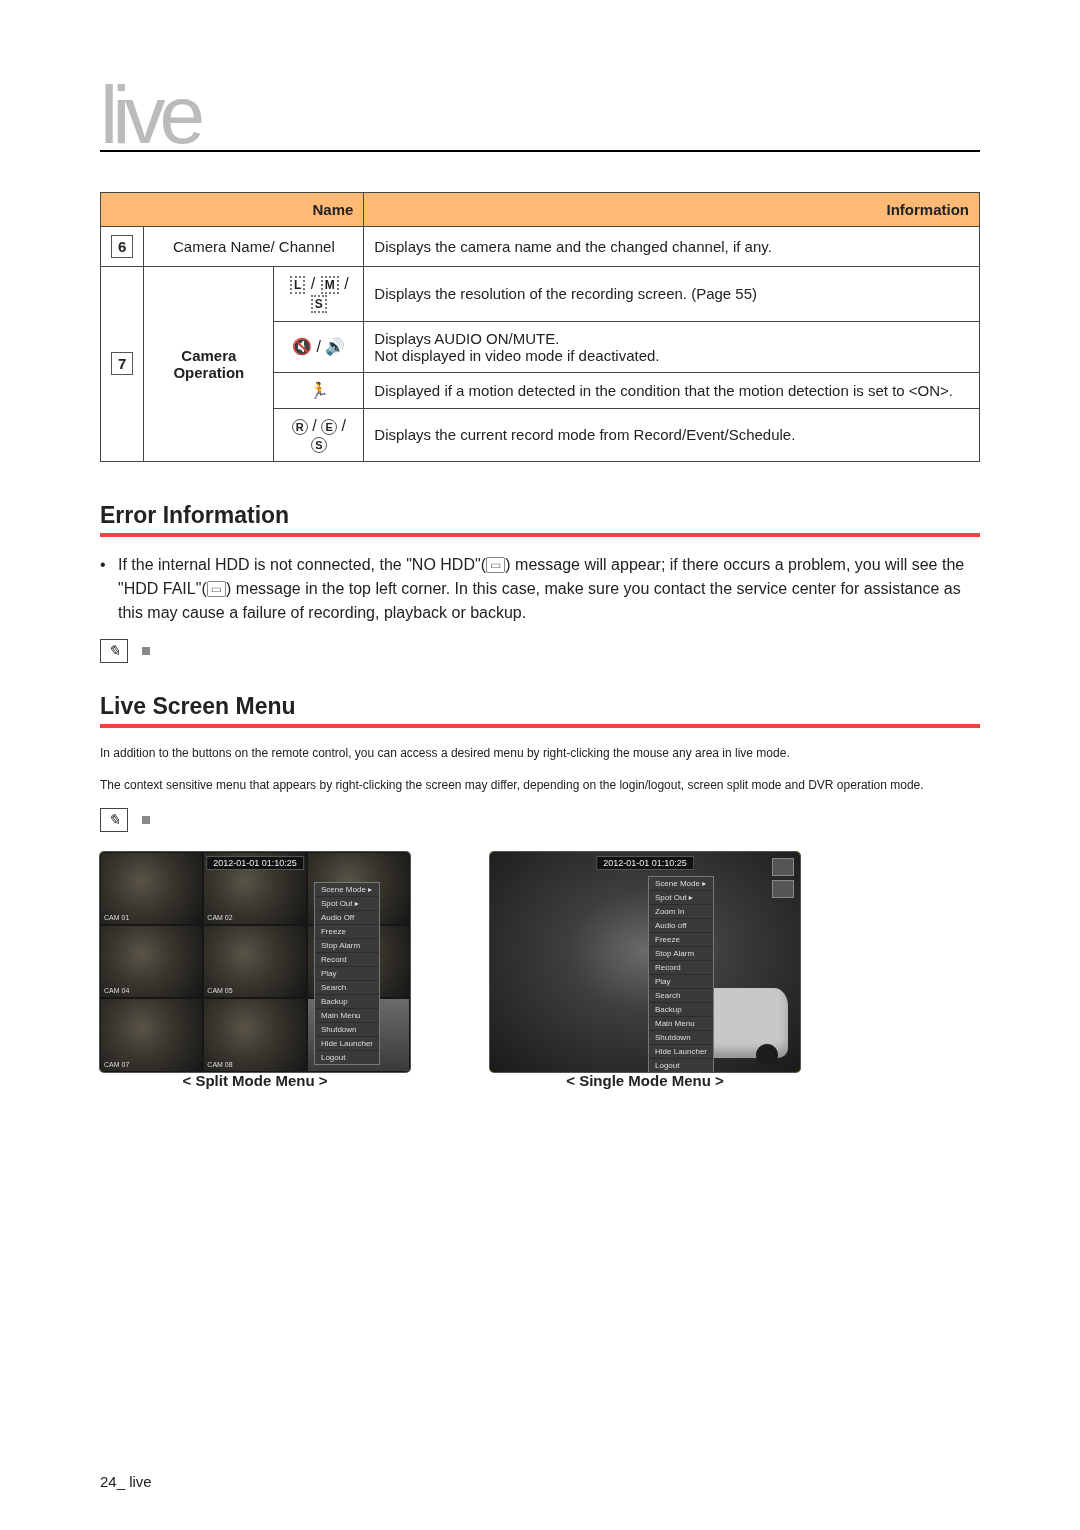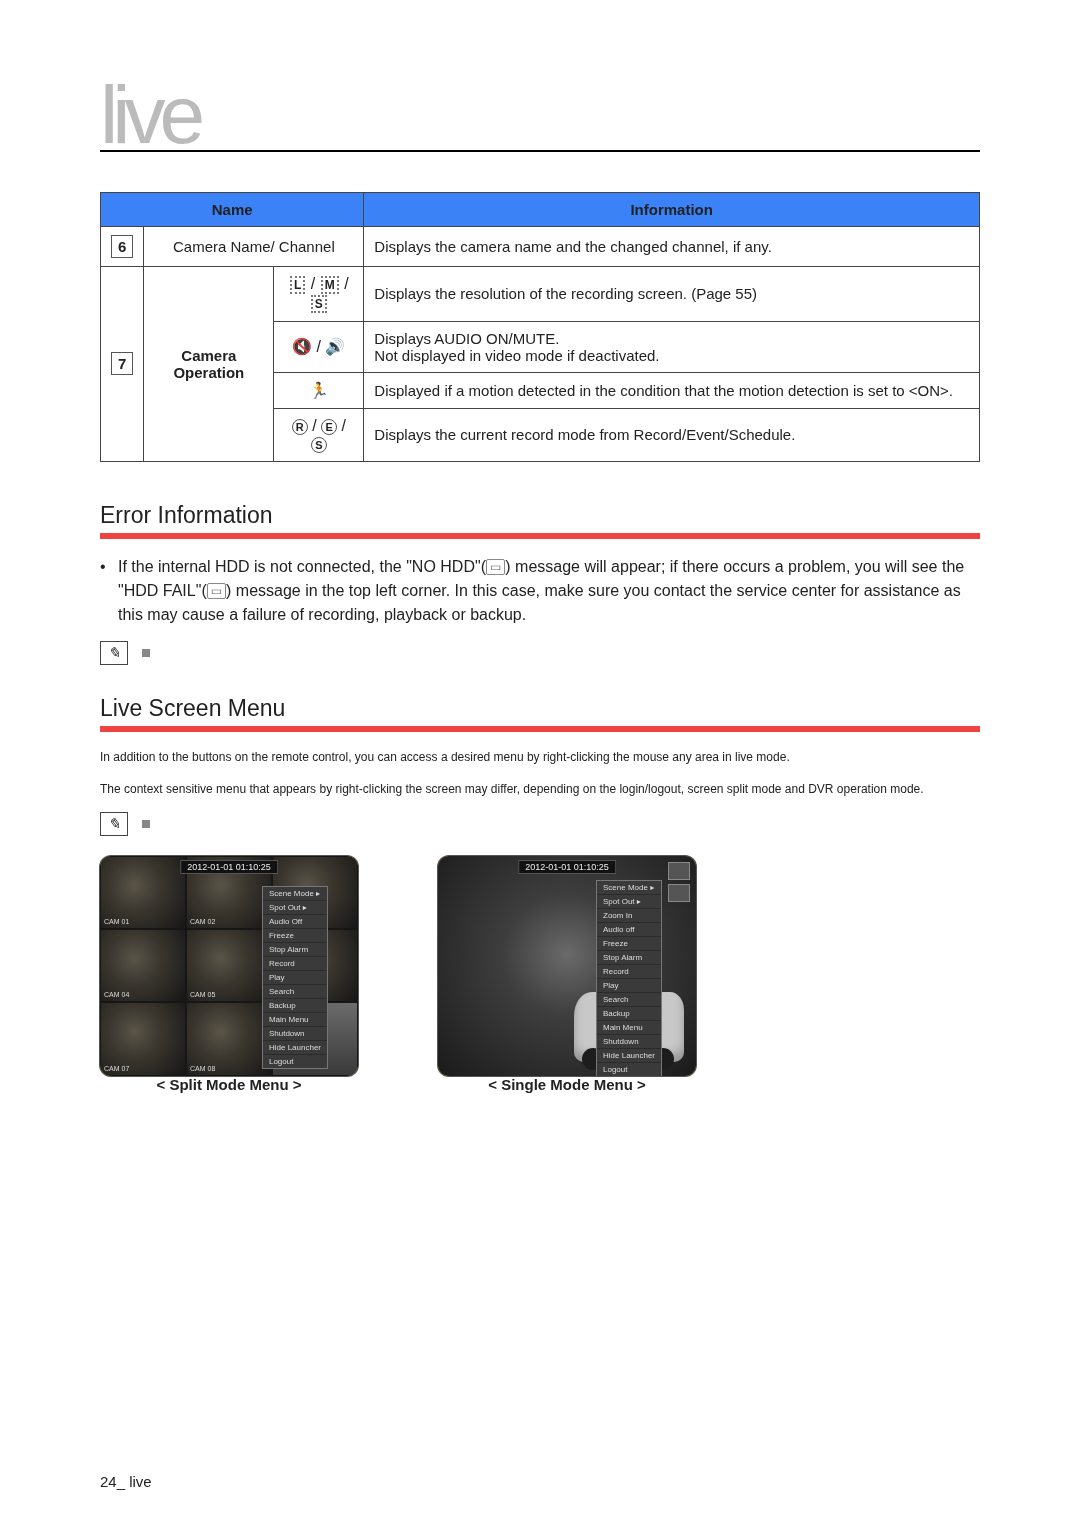--- a/index.html
+++ b/index.html
@@ -27,42 +27,42 @@
     border-collapse: collapse;
     margin-bottom: 40px;
   }
   table.spec td, table.spec th {
     border: 1px solid #444;
     padding: 8px 10px;
     font-size: 15px;
     vertical-align: middle;
     text-align: left;
   }
-  table.spec th { background: #3b82f6; font-weight: bold; text-align: center; }
+  table.spec th { background: #fdba74; font-weight: bold; text-align: right; }
   table.spec .numcell { text-align: center; font-weight: bold; width: 40px; }
   table.spec .numbox {
     display: inline-block;
     border: 1px solid #555;
     padding: 2px 6px;
   }
   table.spec .iconcell { text-align: center; font-size: 16px; width: 90px; }
   .glyphbox {
     display:inline-block; border:2px dotted #777; font-size:12px;
     padding:0 2px; margin:0 1px; font-weight:bold;
   }
   .circ {
     display:inline-block; border:1.5px solid #555; border-radius:50%;
     width:16px; height:16px; line-height:14px; font-size:11px; text-align:center;
     font-weight:bold;
   }
   h2.section {
     font-size: 23px;
-    font-weight: normal;
+    font-weight: bold;
     color: #222;
-    border-bottom: 6px solid #ef4444;
+    border-bottom: 4px solid #ef4444;
     padding-bottom: 4px;
     margin: 30px 0 16px 0;
   }
   .body-text { font-size: 12px; line-height: 1.5; margin-bottom: 14px; }
   .bullet-text { font-size: 16px; line-height: 1.5; margin-bottom: 14px; padding-left: 18px; position: relative; }
   .bullet-text::before { content:"•"; position:absolute; left:0; top:0; }
   .inline-icon {
     display:inline-block; border:1px solid #888; font-size:12px; line-height:1;
     padding:1px 3px; vertical-align:middle; border-radius:2px; color:#666;
   }
@@ -70,22 +70,22 @@
   .note-icon {
     border:1.5px solid #444; width:28px; height:24px; display:flex;
     align-items:center; justify-content:center; font-size:15px; font-style:italic;
   }
   .note-body { font-size:15px; line-height:1.5; }
   .note-body .sq { display:inline-block; width:8px; height:8px; background:#888; margin-right:8px; }
 
   .shots { display:flex; gap:80px; margin-top:20px; }
   .shot-col { display:flex; flex-direction:column; align-items:center; }
   .shot-frame {
-    width:258px; height:220px; position:relative;
-    background:#eab308; border-radius:11px; overflow:hidden;
+    width:310px; height:220px; position:relative;
+    background:#eab308; border-radius:4px; overflow:hidden;
     box-shadow:0 0 0 1px #555;
   }
   .shot-frame .grid {
     position:absolute; inset:0;
     display:grid; grid-template-columns:repeat(3,1fr); grid-template-rows:repeat(3,1fr);
   }
   .shot-frame .grid div {
     border:1px solid #161616;
     background: radial-gradient(circle at 40% 40%, #5a5448 0%, #3a362e 40%, #161616 100%);
     position:relative;

